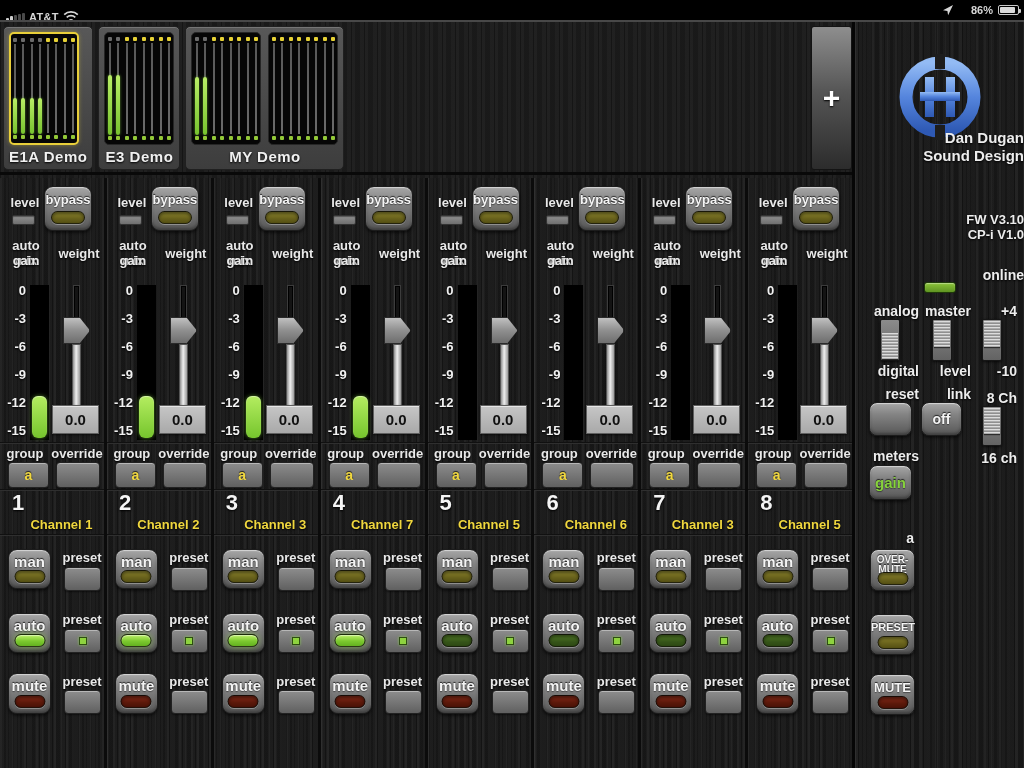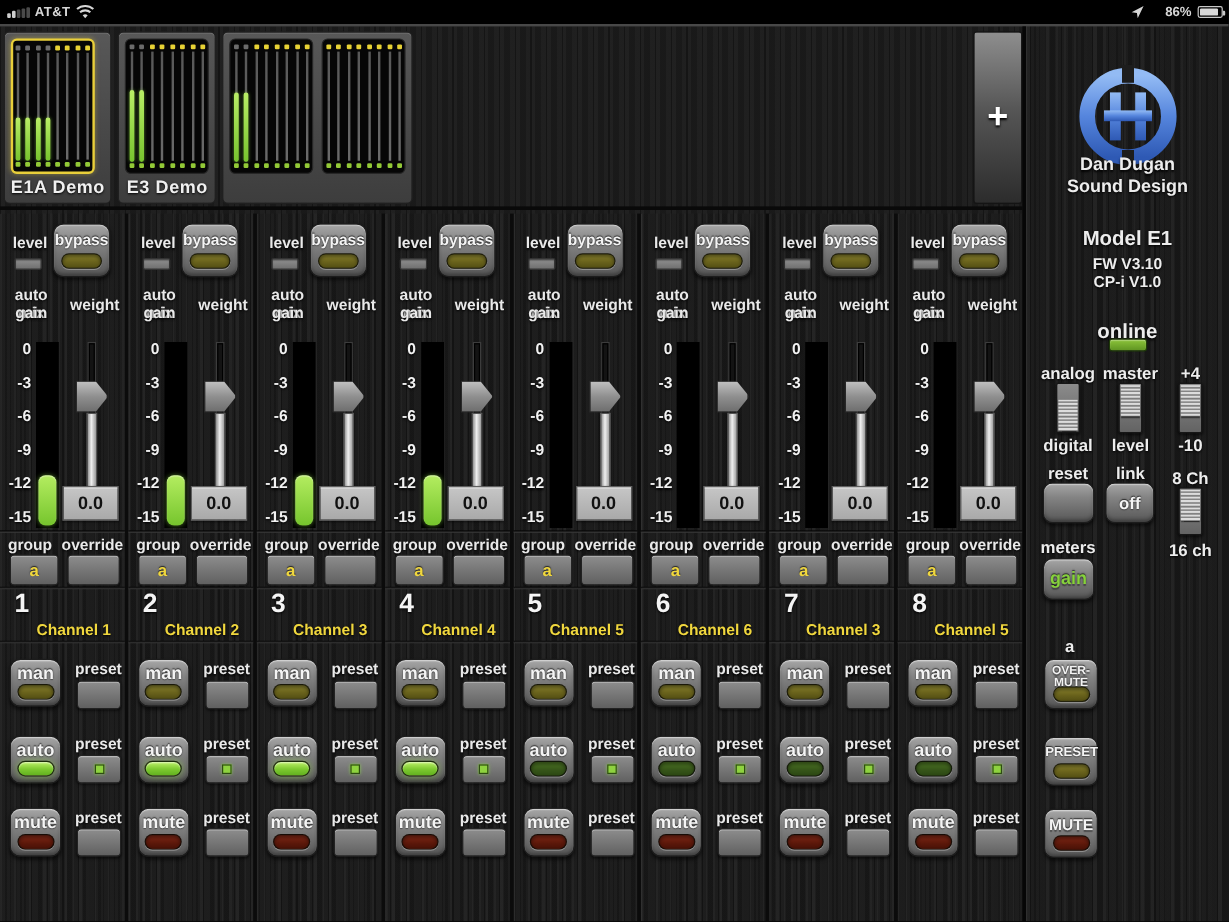--- a/index.html
+++ b/index.html
@@ -1,21 +1,21 @@
 <!DOCTYPE html>
 <html><head>
 <meta charset="utf-8">
 <style>
   html,body{margin:0;padding:0;background:#000;}
   *{box-sizing:border-box;font-family:"Liberation Sans",sans-serif;}
   #screen{position:relative;width:1024px;height:768px;overflow:hidden;background:#161616;}
 
   
   #statusbar{position:absolute;left:0;top:0;width:1024px;height:20px;background:#000;color:#ccc;}
-  #sb-left{position:absolute;left:6px;top:0;height:20px;display:flex;align-items:center;gap:4px;}
+  #sb-left{position:absolute;left:6px;top:0;height:33px;display:flex;align-items:center;gap:4px;}
   .sigbars{display:flex;align-items:flex-end;gap:1px;height:10px;}
   .sigbars i{display:block;width:3px;border-radius:1px;background:#4a4a4a;}
   .sigbars i.on{background:#cfcfcf;}
   #sb-carrier{font-size:11px;font-weight:bold;color:#d6d6d6;letter-spacing:.3px;}
   #sb-time{position:absolute;left:0;right:0;top:3px;text-align:center;font-size:12px;font-weight:bold;color:#e8e8e8;}
   #sb-right{position:absolute;right:5px;top:0;height:20px;display:flex;align-items:center;gap:5px;}
   #sb-batt-pct{font-size:11px;font-weight:bold;color:#d6d6d6;padding-left:12px;}
   .batt{position:relative;width:21px;height:10px;border:1px solid #c9c9c9;border-radius:2px;}
   .batt .fill{position:absolute;left:1px;top:1px;bottom:1px;width:15px;background:#d9d9d9;border-radius:1px;}
   .batt .nub{position:absolute;right:-3px;top:2.5px;width:2px;height:4px;background:#c9c9c9;border-radius:0 1px 1px 0;}
@@ -93,21 +93,21 @@
     text-align:center;line-height:27px;font-size:15px;font-weight:bold;color:#111;}
 
   .hr{position:absolute;left:0;right:0;height:2px;background:linear-gradient(180deg,#010101,#3e3e3e);}
   .ch-num{position:absolute;left:12px;top:312px;font-size:22px;font-weight:bold;color:#f5f5f5;text-shadow:0 1px 2px #000;}
   .ch-name{position:absolute;left:0;right:0;top:339px;text-align:center;font-size:13px;font-weight:bold;color:#f0d73e;text-shadow:0 1px 2px #000;padding-left:19px;}
 
   
   #right-panel{position:absolute;left:852px;top:0;width:172px;height:746px;border-left:3px solid #060606;
     box-shadow:inset 1px 0 0 rgba(255,255,255,.06);
     background-image:repeating-linear-gradient(90deg,rgba(255,255,255,.015) 0 3px,rgba(0,0,0,.12) 3px 8px);}
-  .rp-text{position:absolute;left:0;right:0;text-align:center;font-weight:bold;color:#ededed;text-shadow:0 1px 2px #000;}
+  .rp-text{position:absolute;left:0;right:0;text-align:right;font-weight:bold;color:#ededed;text-shadow:0 1px 2px #000;}
   .rp-led-online{position:absolute;left:50%;top:260px;width:32px;height:11px;margin-left:-16px;border-radius:3px;border:1px solid #1e3a08;
     background:linear-gradient(180deg,#8cc43a,#5f9422);box-shadow:inset 0 1px 1px rgba(255,255,255,.4);}
   .switchv{position:absolute;width:20px;height:42px;border:1px solid #161616;border-radius:2px;
     background:linear-gradient(180deg,#8b8b8b,#636363);box-shadow:0 1px 3px rgba(0,0,0,.7);}
   .switchv .knob{position:absolute;left:1px;right:1px;height:26px;
     background:repeating-linear-gradient(180deg,#dcdcdc 0 1px,#7a7a7a 2px,#a5a5a5 3px);
     box-shadow:0 1px 1px rgba(0,0,0,.6);}
   .switchv.up .knob{top:1px;} .switchv.down .knob{bottom:1px;}
   .rp-btn{position:absolute;border-radius:8px;border:1px solid #1c1c1c;
     background:linear-gradient(180deg,#a6a6a6,#848484 35%,#575757);
@@ -338,20 +338,21 @@
                     <span class="dot top on"></span>
                     <span class="dot bottom"></span>
                   </div>
                   <div class="mini-col">
                     <span class="mini-line"></span>
                     <span class="dot top on"></span>
                     <span class="dot bottom"></span>
                   </div>
                 </div>
               </div>
+              <div class="tab-label">MY  Demo</div>
             </div>
           </div>
         <div id="add-tab">+</div>
       </div>
 
       <div id="strips">
   <div class="strip">
     <div class="lab" style="left:4px;top:17px;width:42px;">level</div>
     <div class="level-led"></div>
     <div class="btn3d" style="left:44px;top:8px;width:48px;height:45px;">
@@ -561,21 +562,21 @@
     <div class="valbox">0.0</div>
 
     <div class="hr" style="top:264px;"></div>
     <div class="lab" style="left:0;top:268px;width:50px;">group</div>
     <div class="lab" style="left:50px;top:268px;width:54px;">override</div>
     <div class="flat" style="left:8px;top:284px;width:41px;height:26px;text-align:center;line-height:24px;font-size:14px;font-weight:bold;color:#f0d73e;text-shadow:0 -1px 1px rgba(0,0,0,.8);">a</div>
     <div class="flat" style="left:56px;top:284px;width:44px;height:26px;"></div>
 
     <div class="hr" style="top:311px;"></div>
     <div class="ch-num">4</div>
-    <div class="ch-name">Channel 4</div>
+    <div class="ch-name">Channel 7</div>
     <div class="hr" style="top:356px;"></div>
 
     <div class="btn3d" style="left:8px;top:371px;width:43px;height:40px;">
       <span class="t" style="font-size:15px;margin-top:3px;">man</span>
       <span class="led led-olive" style="bottom:5px;width:31px;height:13px;"></span>
     </div>
     <div class="lab" style="left:60px;top:372px;width:44px;">preset</div>
     <div class="flat" style="left:64px;top:389px;width:37px;height:24px;"></div>
 
     <div class="btn3d" style="left:8px;top:435px;width:43px;height:40px;">
@@ -853,24 +854,23 @@
         <circle cx="43" cy="43" r="34" fill="none" stroke="url(#blu)" stroke-width="13"></circle>
         <rect x="38" y="0" width="10" height="15" fill="#1d1d1d"></rect>
         <rect x="38" y="71" width="10" height="15" fill="#1d1d1d"></rect>
         <rect x="28" y="23" width="9" height="40" fill="url(#blu)"></rect>
         <rect x="49" y="23" width="9" height="40" fill="url(#blu)"></rect>
         <rect x="23" y="38" width="40" height="9" fill="url(#blu)"></rect>
       </svg>
       <div class="rp-text" style="top:107px;font-size:15px;">Dan Dugan</div>
       <div class="rp-text" style="top:125px;font-size:15px;">Sound Design</div>
 
-      <div class="rp-text" style="top:167px;font-size:17px;">Model E1</div>
       <div class="rp-text" style="top:190px;font-size:13px;">FW V3.10</div>
       <div class="rp-text" style="top:205px;font-size:13px;">CP-i V1.0</div>
-      <div class="rp-text" style="top:245px;font-size:17px;">online</div>
+      <div class="rp-text" style="top:245px;font-size:14px;">online</div>
       <div class="rp-led-online"></div>
 
       <div class="rp-text" style="left:6px;right:auto;width:58px;top:281px;font-size:14px;">analog</div>
       <div class="rp-text" style="left:58px;right:auto;width:58px;top:281px;font-size:14px;">master</div>
       <div class="rp-text" style="left:112px;right:auto;width:50px;top:281px;font-size:14px;">+4</div>
       <div class="switchv down" style="left:25px;top:297px;">
           <span class="knob"></span>
         </div>
       <div class="switchv up" style="left:77px;top:297px;">
           <span class="knob"></span>

